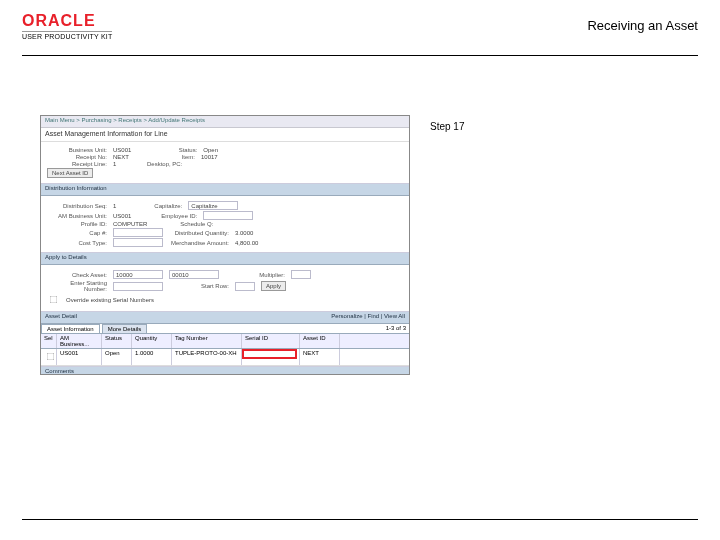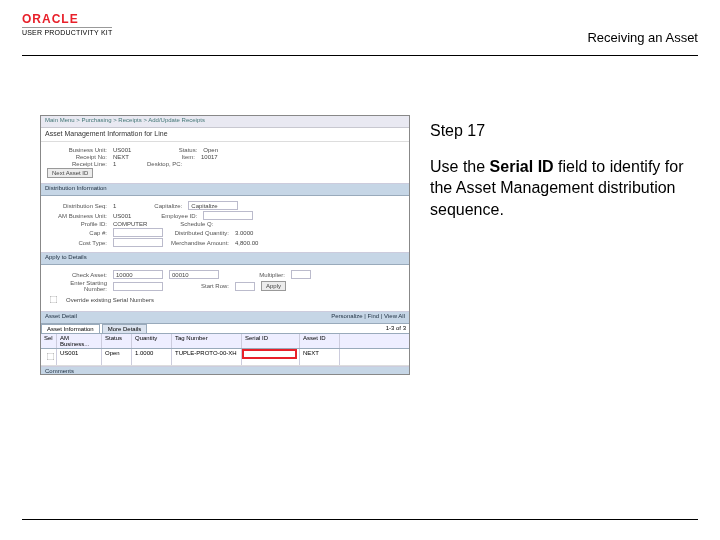--- a/index.html
+++ b/index.html
@@ -1,40 +1,40 @@
 <!DOCTYPE html>
 <html><head>
 <meta charset="utf-8">
 <style>
   * { box-sizing: border-box; margin: 0; padding: 0; }
   body { width: 720px; height: 540px; background: #fff; font-family: Arial, Helvetica, sans-serif; font-size: 12px; color: #000; position: relative; }
   .logo-area { position: absolute; top: 12px; left: 22px; }
-  .logo-word { color: #e8202a; font-weight: bold; font-size: 12px; letter-spacing: 1px; font-family: Arial, sans-serif; }
+  .logo-word { color: #e8202a; font-weight: bold; font-size: 16px; letter-spacing: 1px; font-family: Arial, sans-serif; }
   .logo-sub { font-size: 7px; letter-spacing: 0.2px; color: #000; margin-top: 1px; border-top: 1px solid #999; padding-top: 1px; }
-  .title-bar { position: absolute; top: 30px; right: 22px; font-size: 13px; }
+  .title-bar { position: absolute; top: 18px; right: 22px; font-size: 13px; }
   .hr { position: absolute; top: 55px; left: 22px; right: 22px; border-top: 1px solid #000; }
   .shot { position: absolute; top: 115px; left: 40px; width: 370px; height: 260px; border: 1px solid #888; background: #f2f2f2; overflow: hidden; }
   
   .shot .crumb { background:#e9e9f2; height:12px; border-bottom:1px solid #c8c8d0; font-size:6px; color:#477; padding:1px 4px;}
   .shot .pgtitle { background:#fff; height:14px; font-size:7px; color:#333; padding:2px 4px; border-bottom:1px solid #ddd;}
   .shot .block { background:#fff; margin:0; border-bottom:1px solid #ccd; padding:4px 6px; }
   .row { display:flex; gap:6px; align-items:center; font-size:6px; color:#444; margin:1px 0; }
   .lbl { width:60px; text-align:right; color:#555; }
   .valbox { border:1px solid #bbc; background:#fff; height:9px; min-width:50px; padding:0 2px; font-size:6px; line-height:9px;}
   .valtext { font-size:6px; }
   .section-bar { background:#c6d6e6; height:12px; font-size:6px; color:#234; padding:1px 4px; border-bottom:1px solid #9ab; }
   .tabrow { display:flex; gap:2px; font-size:6px; }
   .tab { background:#dbe3ef; border:1px solid #9ab; border-bottom:none; padding:1px 5px; }
   .tab.active { background:#fff; }
   .tblhdr { display:flex; font-size:6px; background:#eef; border-top:1px solid #9ab; border-bottom:1px solid #9ab; }
   .tblhdr span, .tblrow span { padding:1px 3px; border-right:1px solid #ccd; }
   .tblrow { display:flex; font-size:6px; background:#fff; border-bottom:1px solid #ddd;}
   .serial-input { border:2px solid #e8202a; height:10px; width:55px; background:#fff; }
   .btn { display:inline-block; border:1px solid #999; background:#ececec; font-size:6px; padding:1px 4px; margin-right:2px; }
-  .rt { position:absolute; top:120px; left:430px; width:262px; font-size:16px; line-height:1.35; }
+  .rt { position:absolute; top:120px; left:430px; width:262px; font-size:10px; line-height:1.35; }
   .rt p { margin-bottom:14px; }
   .b { font-weight:bold; }
   .hr2 { position:absolute; bottom:20px; left:22px; right:22px; border-top:1px solid #000; }
 </style>
 </head>
 <body>
 
 <div class="logo-area">
   <div class="logo-word">ORACLE</div>
   <div class="logo-sub">USER PRODUCTIVITY KIT</div>
@@ -152,18 +152,15 @@
         </span>
       <span style="width:40px">NEXT</span>
     </div>
   </div>
   <div class="section-bar">Comments</div>
 
 </div>
 
 <div class="rt">
   <p>Step 17</p>
-  <p>
-    <span>Use the </span><span class="b">Serial ID</span><span> field to identify for the Asset Management distribution sequence.</span>
-  </p>
 </div>
 
 <div class="hr2"></div>
 
 </body></html>

